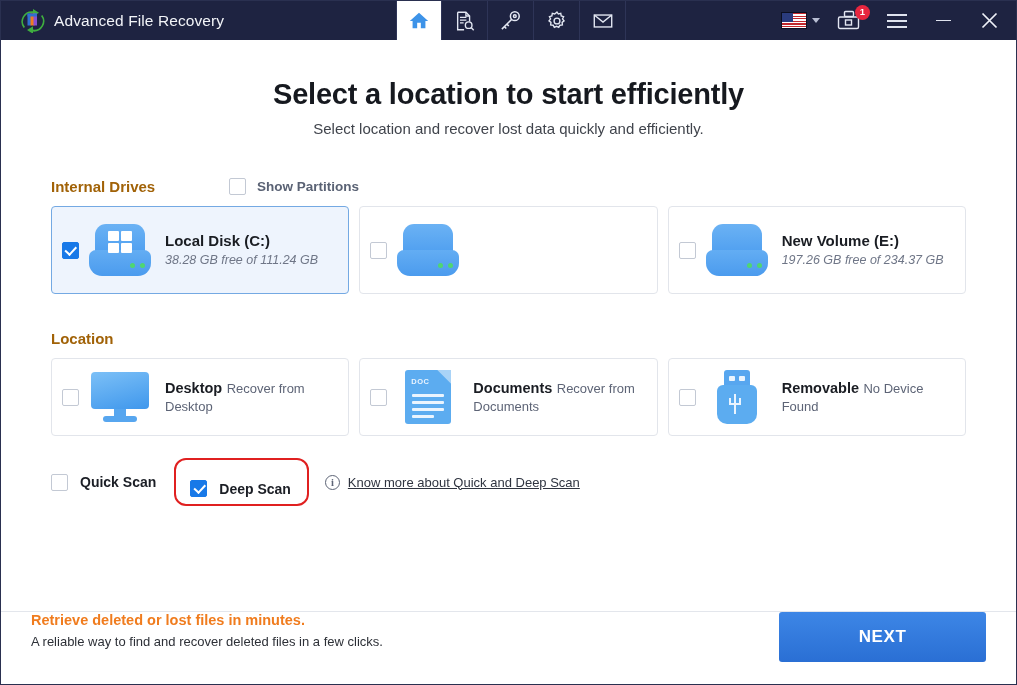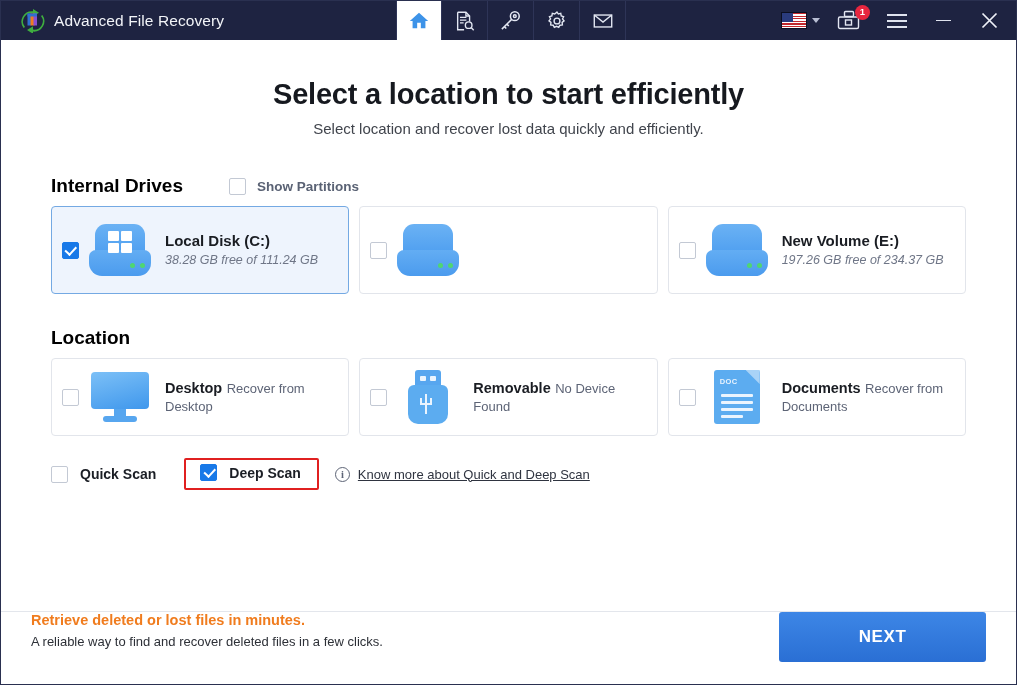--- a/index.html
+++ b/index.html
@@ -104,21 +104,21 @@
   .page-sub {
     font-size: 15px; color: #40444c; margin-top: 9px;
   }
 
   .section-head {
     display: flex; align-items: center;
     margin-top: 39px;
     height: 20px;
   }
   .section-label {
-    font-size: 19px; color: #000000; font-weight: bold;
+    font-size: 15px; color: #a16207; font-weight: bold;
     width: 178px;
   }
   .cb-inline { display: flex; align-items: center; gap: 11px; cursor: pointer; }
   .cb-inline .cb-label { font-size: 13.5px; color: #5a6274; font-weight: bold; }
 
   
   .cbox {
     width: 17px; height: 17px;
     border: 1.4px solid #c3c9d4;
     border-radius: 2px;
@@ -269,23 +269,23 @@
     margin-top: 22px;
     gap: 0px;
   }
   .scan-opt {
     display: flex; align-items: center; gap: 12px;
     cursor: pointer;
   }
   .scan-opt .s-label { font-size: 14px; color: #1b1e25; font-weight: bold; }
   .scan-highlight {
     border: 2.4px solid #e02020;
-    border-radius: 2px;
-    padding: 4px 16px 7px 14px;
-    margin-left: 28px;
+    border-radius: 12px;
+    padding: 20px 16px 7px 14px;
+    margin-left: 18px;
   }
   .know {
     display: flex; align-items: center; gap: 8px;
     margin-left: 16px;
   }
   .info-i {
     width: 15px; height: 15px; border-radius: 50%;
     border: 1.3px solid #5d6476;
     color: #5d6476; font-size: 10.5px; font-weight: bold;
     display: flex; align-items: center; justify-content: center;
@@ -518,55 +518,55 @@
           <span class="card-title loct">Desktop</span>
           <span class="card-sub">Recover from Desktop</span>
         </span>
       </div>
 
       <div class="card loc">
         <span class="cb-slot">
           <span class="cbox"></span>
         </span>
         <span class="card-icon">
-          <span class="usb" style="margin:0 11px">
-            <i class="head"></i>
-              <i class="pin p1"></i>
-              <i class="pin p2"></i>
-            <i class="body"></i>
-              <i class="sym"></i>
-              <i class="sym2"></i>
-          </span>
-        </span>
-        <span class="card-body">
-          <span class="card-title loct">Removable</span>
-          <span class="card-sub">No Device Found</span>
-        </span>
-      </div>
-
-      <div class="card loc">
-        <span class="cb-slot">
-          <span class="cbox"></span>
-        </span>
-        <span class="card-icon">
           <span class="doc" style="margin:0 8px">
             <i class="sheet"></i>
             <i class="fold2"></i>
             <span class="tag">DOC</span>
             <i class="ln" style="top:24px;width:32px"></i>
             <i class="ln" style="top:31px;width:32px"></i>
             <i class="ln" style="top:38px;width:32px"></i>
             <i class="ln" style="top:45px;width:22px"></i>
           </span>
         </span>
         <span class="card-body">
           <span class="card-title loct">Documents</span>
           <span class="card-sub">Recover from Documents</span>
         </span>
       </div>
+
+      <div class="card loc">
+        <span class="cb-slot">
+          <span class="cbox"></span>
+        </span>
+        <span class="card-icon">
+          <span class="usb" style="margin:0 11px">
+            <i class="head"></i>
+              <i class="pin p1"></i>
+              <i class="pin p2"></i>
+            <i class="body"></i>
+              <i class="sym"></i>
+              <i class="sym2"></i>
+          </span>
+        </span>
+        <span class="card-body">
+          <span class="card-title loct">Removable</span>
+          <span class="card-sub">No Device Found</span>
+        </span>
+      </div>
     </div>
 
     <div class="scan-row">
       <span class="scan-opt">
         <span class="cbox"></span>
         <span class="s-label">Quick Scan</span>
       </span>
 
       <span class="scan-opt scan-highlight">
         <span class="cbox checked"></span>

